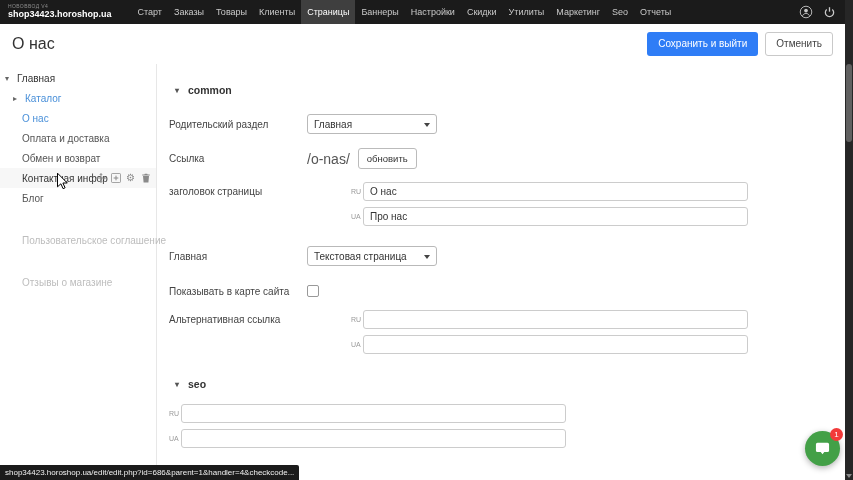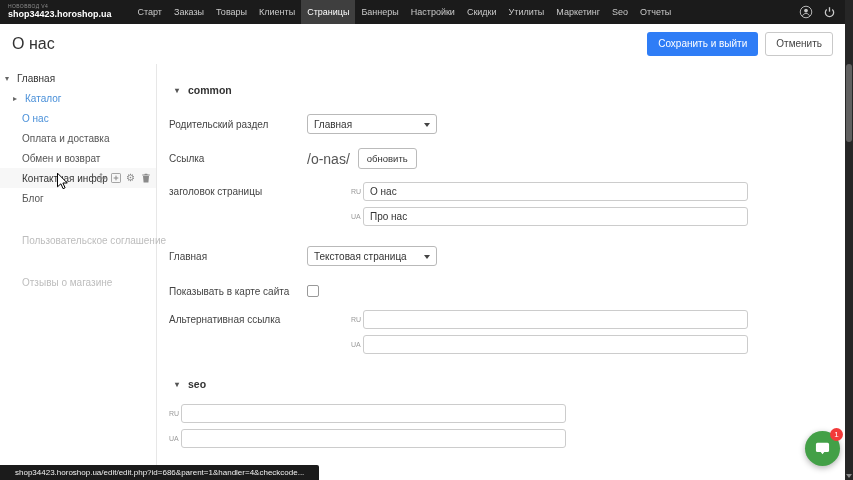--- a/index.html
+++ b/index.html
@@ -55,21 +55,21 @@
   .lang { width:12px; flex:0 0 12px; font-size:7px; color:#999; }
   .tinput { width:385px; height:19px; border:1px solid #ccc; border-radius:3px; font-size:10px; color:#333; padding:0 6px; font-family:inherit; background:#fff; }
   .select { width:130px; height:20px; border:1px solid #b9b9b9; border-radius:3px; background:#fff; display:flex; align-items:center; padding:0 6px; font-size:10px; color:#333; cursor:pointer; position:relative; }
   .select-arrow { position:absolute; right:6px; top:8px; width:0; height:0; border-left:3.5px solid transparent; border-right:3.5px solid transparent; border-top:4px solid #444; }
   .link-val { font-size:14px; color:#555; margin-right:8px; }
   .mini-btn { font-size:9.5px; color:#333; background:#fff; border:1px solid #bbb; border-radius:3px; padding:4px 8px; margin-right:7px; cursor:pointer; font-family:inherit; }
   .checkbox { width:12px; height:12px; border-radius:2px; border:1px solid #999; background:#fff; display:flex; align-items:center; justify-content:center; cursor:pointer; }
   .checkbox.checked { background:#2f7df6; border-color:#2f7df6; }
 
   
-  .status-tooltip { position:absolute; left:0; bottom:0; background:#1b1b1b; color:#f0f0f0; font-size:8px; padding:3px 15px; white-space:nowrap; z-index:8; border-top-right-radius:2px; }
+  .status-tooltip { position:absolute; left:0; bottom:0; background:#1b1b1b; color:#f0f0f0; font-size:8px; padding:3px 5px; white-space:nowrap; z-index:8; border-top-right-radius:2px; }
   .scrollstrip { position:absolute; right:0; top:0; width:8px; height:480px; background:#262626; z-index:7; }
   .scroll-thumb { position:absolute; left:1px; top:64px; width:6px; height:78px; background:#606060; border-radius:3px; cursor:pointer; }
   .scroll-down { position:absolute; left:1px; bottom:2px; width:0; height:0; border-left:3px solid transparent; border-right:3px solid transparent; border-top:4px solid #8a8a8a; cursor:pointer; }
   .chat-widget { position:absolute; left:805px; top:431px; width:35px; height:35px; border-radius:50%; background:#43a047; display:flex; align-items:center; justify-content:center; box-shadow:0 2px 6px rgba(0,0,0,.3); cursor:pointer; z-index:9; }
   .chat-badge { position:absolute; top:-3px; right:-3px; width:13px; height:13px; border-radius:50%; background:#f23a3a; color:#fff; font-size:8px; display:flex; align-items:center; justify-content:center; }
   .cursor { position:absolute; left:56px; top:172px; z-index:10; pointer-events:none; }
 </style>
 </head>
 <body>
 

